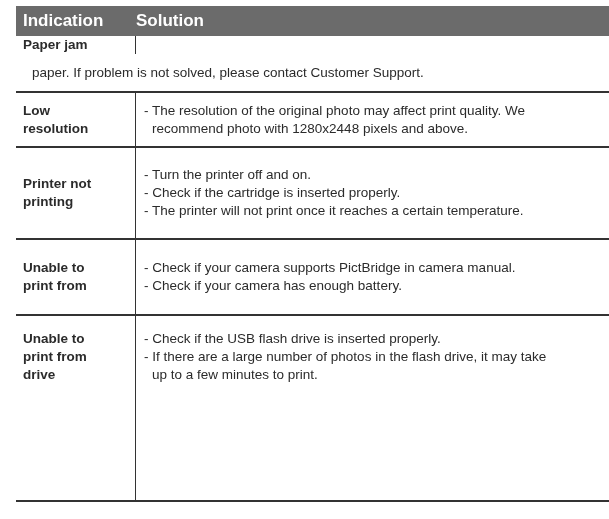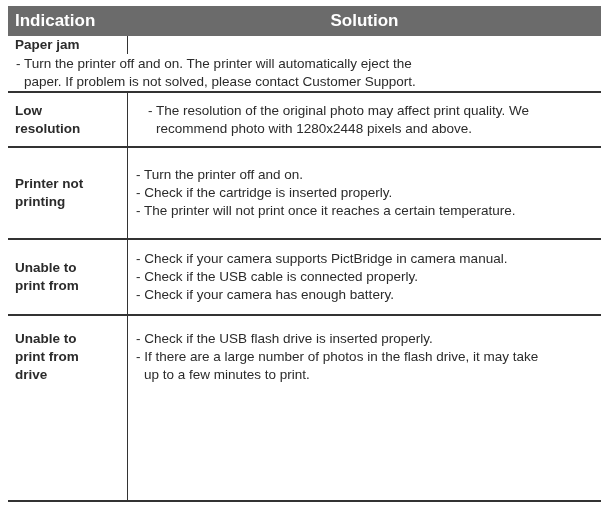--- a/index.html
+++ b/index.html
@@ -1,32 +1,32 @@
 <!DOCTYPE html>
 <html><head>
 <meta charset="utf-8">
 <style>
   html, body { margin: 0; padding: 0; background: #ffffff; }
   body { width: 609px; height: 519px; position: relative; overflow: hidden;
          font-family: "Liberation Sans", sans-serif; color: #2b2b2b; }
-  .table { position: absolute; left: 8px; top: 6px; width: 593px; }
+  .table { position: absolute; left: 16px; top: 6px; width: 593px; }
   .header { display: flex; height: 30px; background: #6b6b6b; color: #ffffff;
             font-weight: bold; font-size: 17px; align-items: center; }
   .header .c1 { width: 120px; padding-left: 7px; box-sizing: border-box; }
-  .header .c2 { flex: 1; text-align: center; }
+  .header .c2 { flex: 1; }
   .row { display: flex; border-bottom: 2px solid #333333; box-sizing: border-box; }
   .row .c1 { width: 120px; border-right: 1.5px solid #333333; box-sizing: border-box;
              padding-left: 7px; font-weight: bold; font-size: 13.5px; line-height: 18px;
              display: flex; align-items: center; }
   .row .c2 { flex: 1; padding-left: 8px; font-size: 13.5px; line-height: 18px;
              display: flex; flex-direction: column; justify-content: center; }
   .line { white-space: nowrap; }
   .line.cont { padding-left: 8px; }
   .r1 { height: 57px; flex-direction: column; }
-  .r2 { height: 55px; gap: 12px; }
+  .r2 { height: 55px; }
   .r3 { height: 92px; }
   .r4 { height: 76px; }
   .r5 { height: 186px; }
   .r5 .c1, .r5 .c2 { align-items: flex-start; justify-content: flex-start; padding-top: 14px; }
   .r5 .c1 { display: block; }
   .lbl { display: block; }
 </style>
 </head>
 <body>
 
@@ -36,21 +36,20 @@
     <div class="c2">Solution</div>
   </div>
   <div id="rows">
       <div class="row r1">
         <div class="c1">
           <div>
             <span class="lbl">Paper jam</span>
           </div>
         </div>
         <div class="c2">
-          <div class="line">- Turn the printer off and on. The printer will automatically eject the</div>
           <div class="line cont">paper. If problem is not solved, please contact Customer Support.</div>
         </div>
       </div>
       <div class="row r2">
         <div class="c1">
           <div>
             <span class="lbl">Low</span>
             <span class="lbl">resolution</span>
           </div>
         </div>
@@ -74,21 +73,20 @@
       </div>
       <div class="row r4">
         <div class="c1">
           <div>
             <span class="lbl">Unable to</span>
             <span class="lbl">print from</span>
           </div>
         </div>
         <div class="c2">
           <div class="line">- Check if your camera supports PictBridge in camera manual.</div>
-          <div class="line">- Check if the USB cable is connected properly.</div>
           <div class="line">- Check if your camera has enough battery.</div>
         </div>
       </div>
       <div class="row r5">
         <div class="c1">
           <div>
             <span class="lbl">Unable to</span>
             <span class="lbl">print from</span>
             <span class="lbl">drive</span>
           </div>

